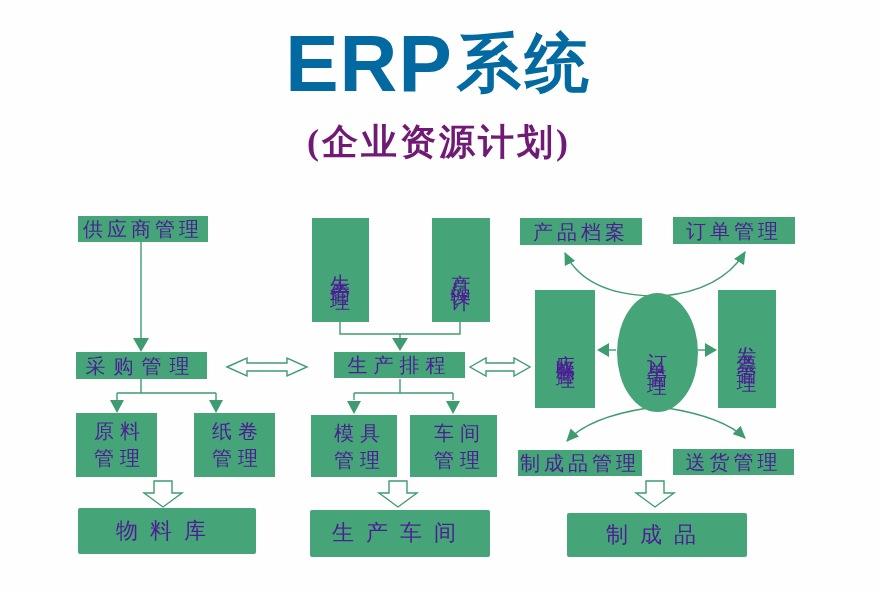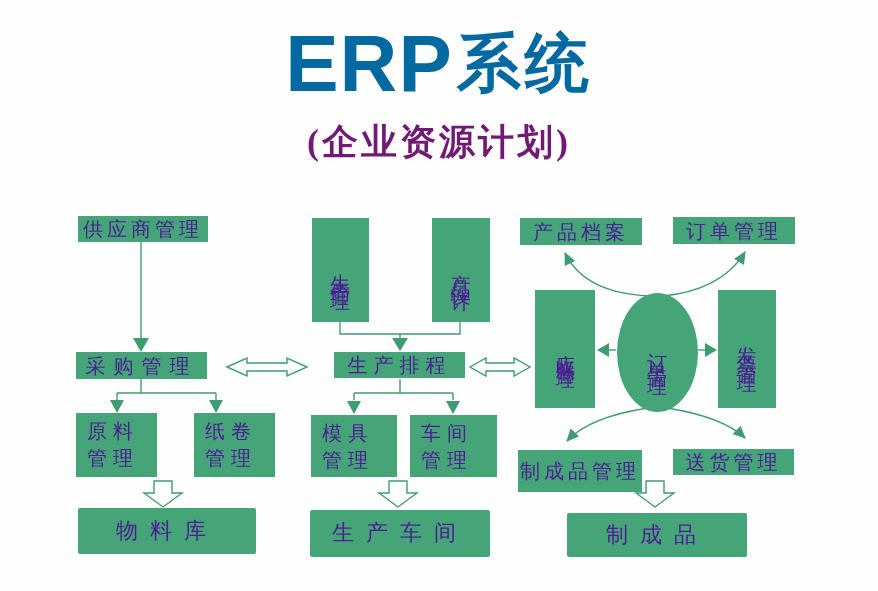--- a/index.html
+++ b/index.html
@@ -11,21 +11,21 @@
   .t-latin{font-family:"Liberation Sans",sans-serif;font-weight:800;font-size:80px;
            letter-spacing:1px;line-height:1;}
   .t-cn{font-size:64px;font-weight:700;letter-spacing:4px;line-height:1;padding-left:4px;}
   .subtitle{position:absolute;left:0;top:118px;width:100%;text-align:center;color:#701a75;
             font-size:36px;font-weight:700;letter-spacing:3px;}
   
   .wires{position:absolute;left:0;top:0;width:878px;height:591px;pointer-events:none;}
   
   .box{position:absolute;background:#46a578;color:#4c1d95;display:flex;align-items:center;
        justify-content:center;font-size:20px;letter-spacing:4px;line-height:1.2;}
-  .two{display:block;text-align:left;letter-spacing:6px;line-height:27px;
+  .two{display:block;text-align:right;letter-spacing:6px;line-height:27px;
        padding:5px 11px 16px;box-sizing:border-box;}
   .v{writing-mode:vertical-rl;text-orientation:upright;}
   .rounded{border-radius:2px;font-size:22px;letter-spacing:12px;font-family:Liberation Serif, serif;}
   .ellipse{border-radius:50%;}
   
   #n-supplier  {left:78px; top:216px;width:130px;height:26px;}
   #n-purchasing{left:76px; top:352px;width:131px;height:27px;letter-spacing:8px;}
   #n-raw       {left:76px; top:413px;width:81px; height:64px;}
   #n-paper     {left:194px;top:413px;width:81px; height:64px;}
   #n-matwh     {left:78px; top:508px;width:178px;height:46px;}
@@ -33,21 +33,21 @@
   #n-design    {left:432px;top:218px;width:58px; height:104px;letter-spacing:6px;}
   #n-sched     {left:334px;top:352px;width:131px;height:26px;letter-spacing:6px;}
   #n-mold      {left:311px;top:415px;width:86px; height:62px;}
   #n-workshop  {left:410px;top:415px;width:87px; height:62px;}
   #n-prodws    {left:310px;top:510px;width:180px;height:47px;}
   #n-archives  {left:520px;top:218px;width:122px;height:27px;}
   #n-marketing {left:673px;top:217px;width:122px;height:27px;}
   #n-receivable{left:535px;top:290px;width:60px; height:118px;font-size:19px;letter-spacing:4px;}
   #n-order     {left:617px;top:293px;width:81px; height:119px;letter-spacing:8px;}
   #n-invoice   {left:718px;top:290px;width:58px; height:118px;letter-spacing:9px;}
-  #n-finmgmt   {left:518px;top:450px;width:124px;height:42px;}
+  #n-finmgmt   {left:518px;top:450px;width:124px;height:26px;}
   #n-delivery  {left:673px;top:449px;width:121px;height:26px;}
   #n-finished  {left:567px;top:513px;width:180px;height:44px;}
 </style>
 </head>
 <body>
 
 <div class="stage">
 
   <div class="title-wrap">
     <span class="t-latin">ERP</span>

